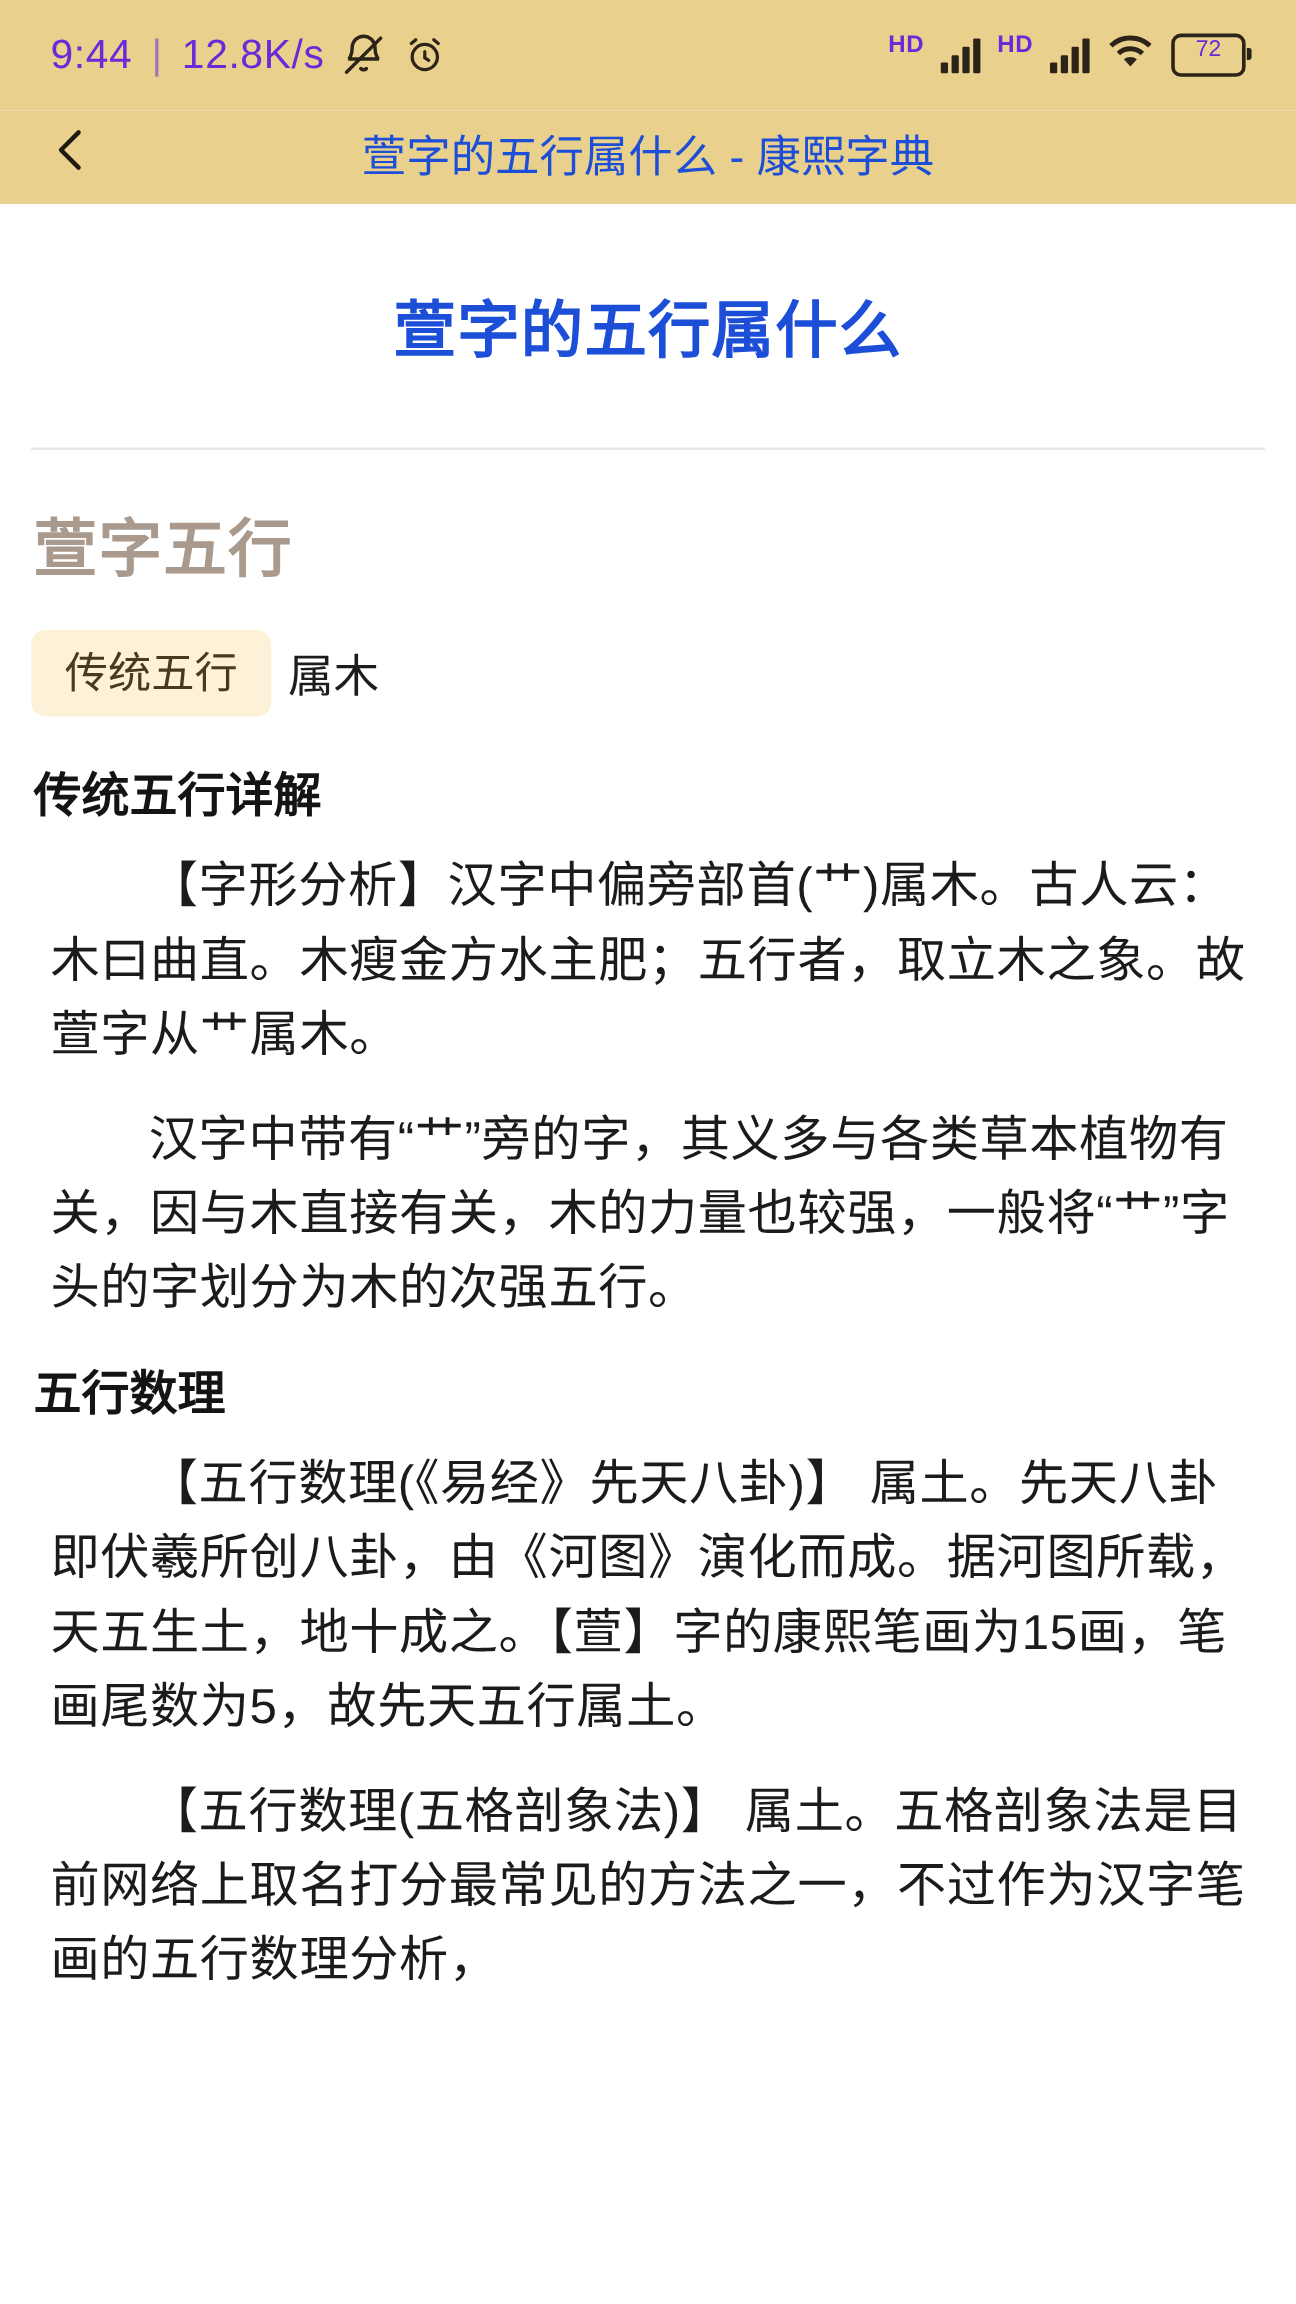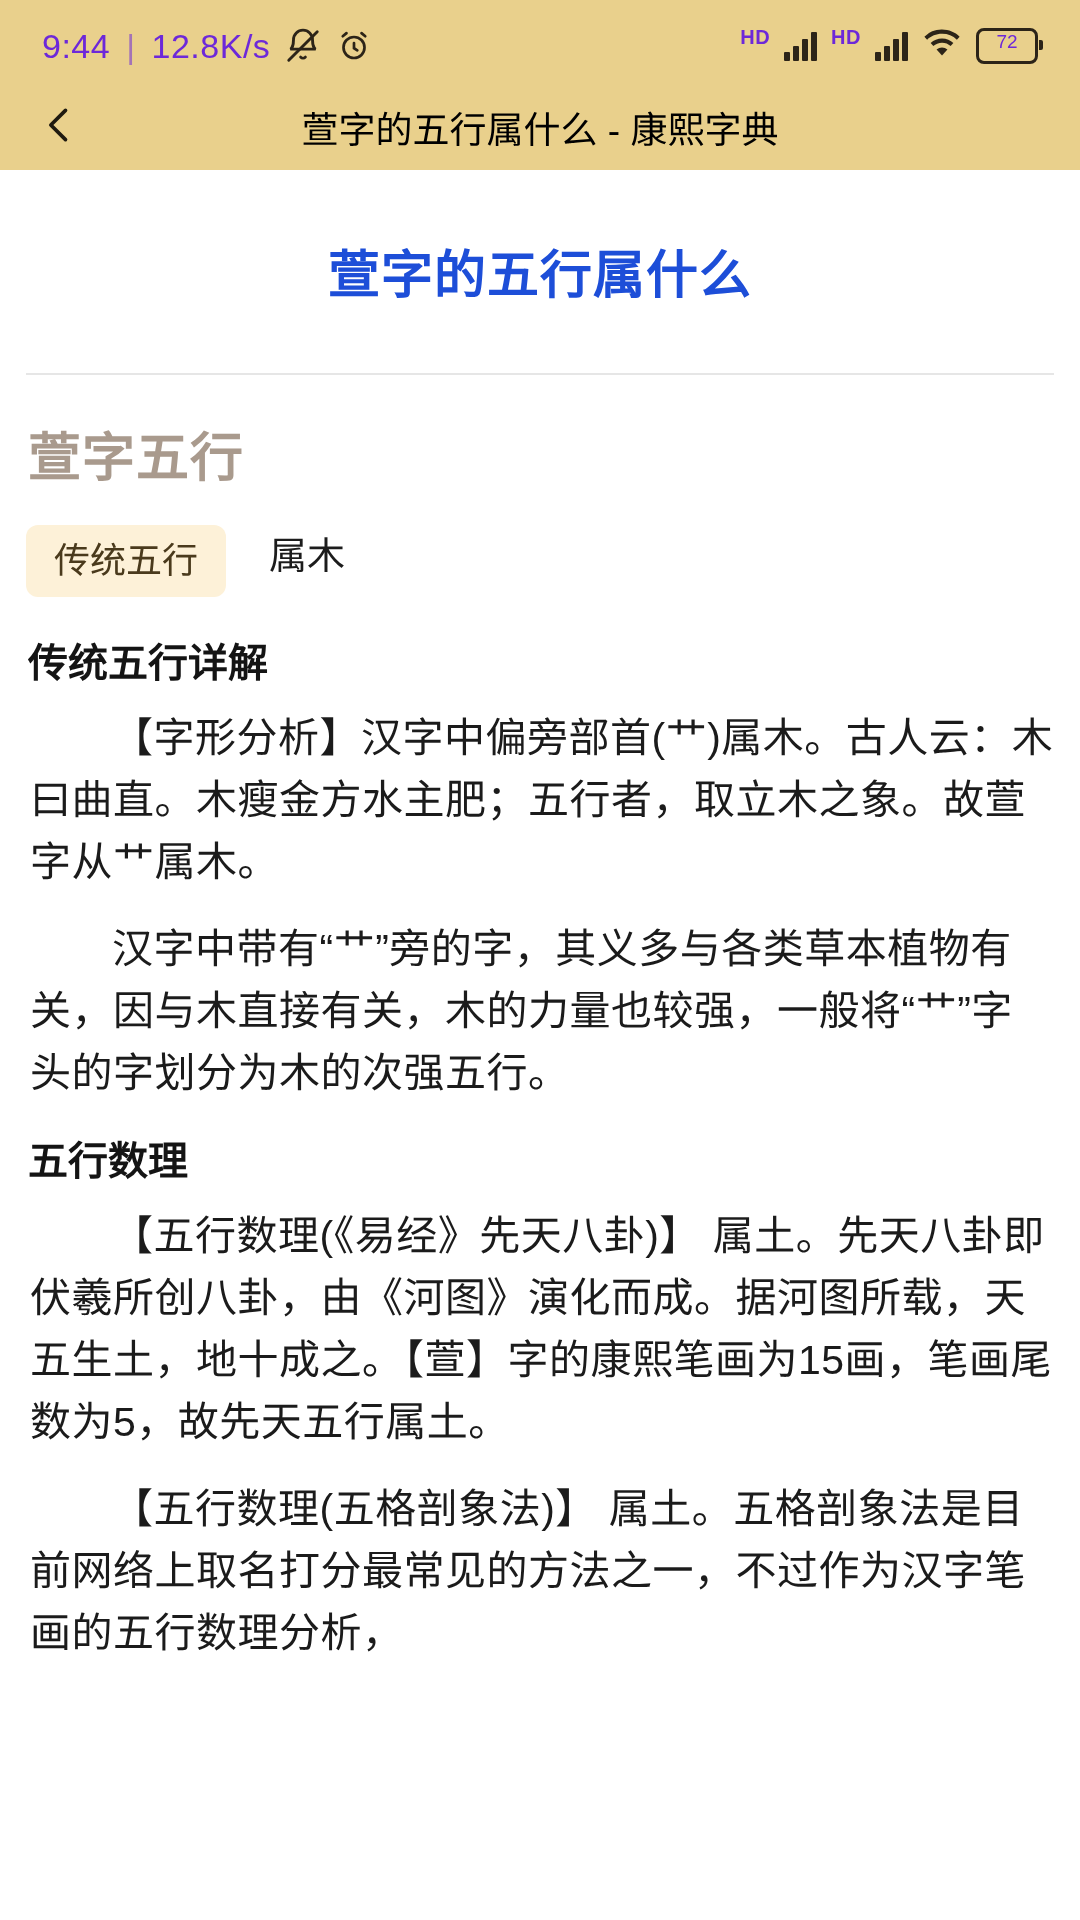--- a/index.html
+++ b/index.html
@@ -102,21 +102,21 @@
     display: flex;
     align-items: center;
     justify-content: center;
     cursor: pointer;
   }
   .app-title {
     position: absolute;
     left: 0; right: 0;
     text-align: center;
     font-size: 37px;
-    color: #000000;
+    color: #1d4ed8;
     pointer-events: none;
   }
 
   
   .content {
     padding: 0 26px;
     box-sizing: border-box;
   }
   .page-title {
     text-align: center;
@@ -133,22 +133,22 @@
   }
   .section-title {
     font-size: 53px;
     font-weight: 700;
     color: #a99a8d;
     margin: 10px 0 34px 2px;
     letter-spacing: 1px;
   }
   .tag-row {
     display: flex;
-    align-items: flex-start;
-    gap: 43px;
+    align-items: center;
+    gap: 14px;
     margin-bottom: 34px;
   }
   .tag {
     background: #fdf1d8;
     color: #4a3a1c;
     font-size: 36px;
     padding: 18px 28px;
     border-radius: 12px;
     line-height: 1;
   }
@@ -159,21 +159,21 @@
   .sub-head {
     font-size: 40px;
     font-weight: 700;
     color: #141414;
     margin: 22px 0 18px 2px;
   }
   p.para {
     font-size: 41px;
     line-height: 1.52;
     color: #1b1b1b;
-    margin: 0 0 24px 4px;
+    margin: 0 0 24px 16px;
     text-indent: 82px;
     letter-spacing: 0.5px;
   }
 </style>
 </head>
 <body>
 
 <div class="status-bar">
   <div class="status-left">
     <span class="clock">9:44</span>

